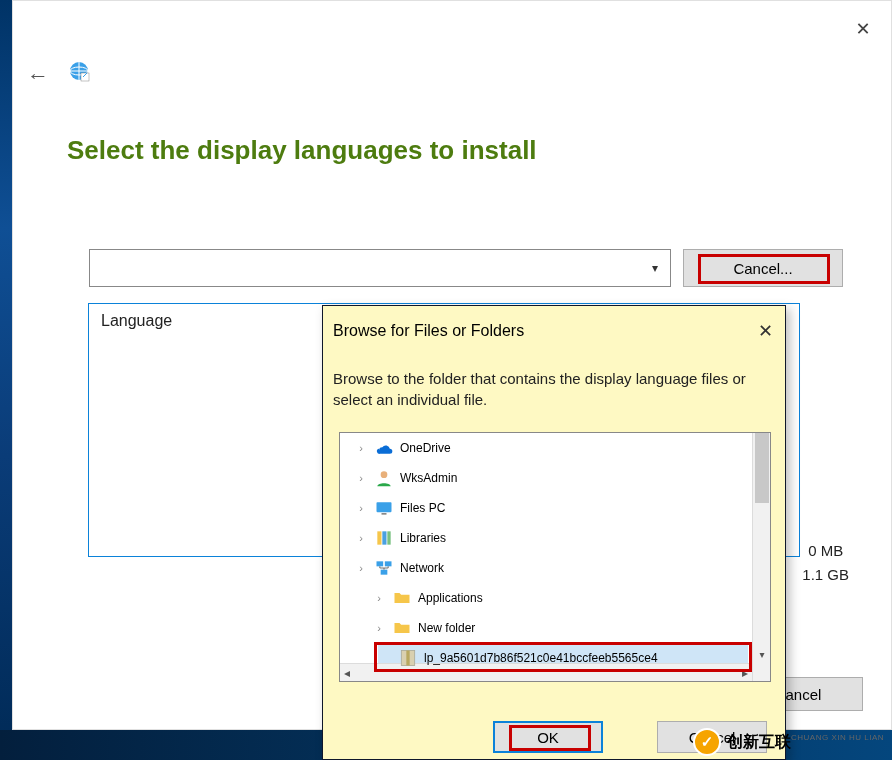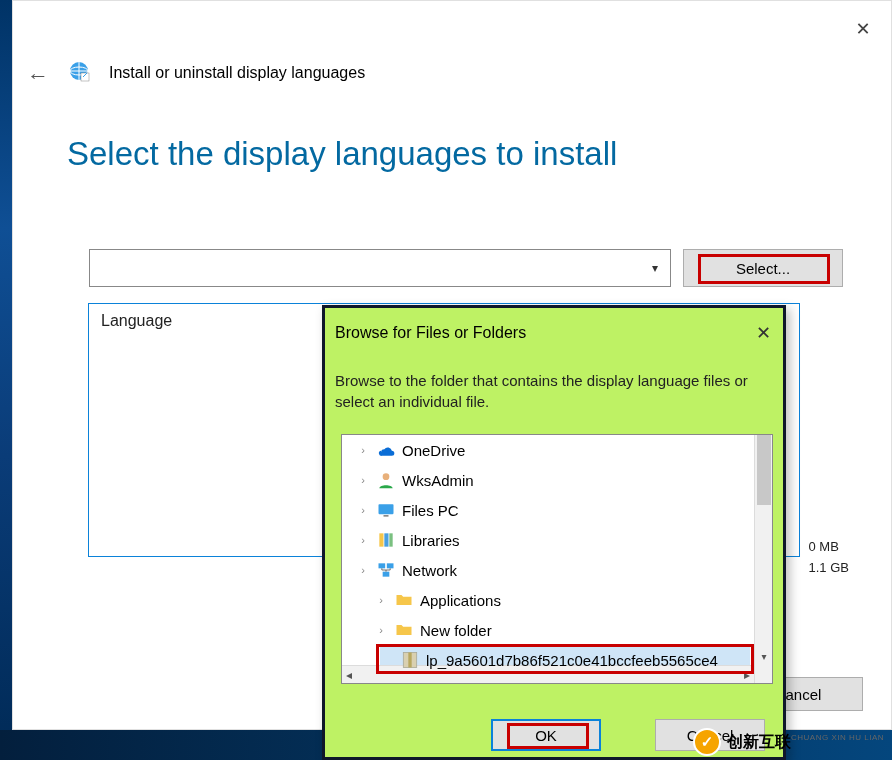--- a/index.html
+++ b/index.html
@@ -47,23 +47,23 @@
     line-height: 1;
   }
   .globe-icon svg { width: 24px; height: 24px; }
   .header-title {
     font-size: 16px;
     color: #000;
   }
   .main-heading {
     position: absolute;
     left: 54px; top: 134px;
-    font-size: 33px;
-    color: #0369a1;
-    font-weight: 400;
+    font-size: 26px;
+    color: #4d7c0f;
+    font-weight: 700;
   }
   .instruction {
     position: absolute;
     left: 76px; top: 220px;
     font-size: 16px;
     color: #222;
   }
   .path-input {
     position: absolute;
     left: 76px; top: 248px;
@@ -108,23 +108,23 @@
     background: #fff;
   }
   .lang-list-header {
     padding: 8px 12px;
     border-bottom: 1px solid transparent;
     color: #222;
     font-size: 16px;
   }
   .space-line {
     position: absolute;
-    right: 42px; bottom: 150px;
-    text-align: left;
-    font-size: 13px;
+    right: 42px; bottom: 142px;
+    text-align: center;
+    font-size: 15px;
     color: #222;
     line-height: 1.6;
   }
   .cancel-main {
     position: absolute;
     right: 28px; bottom: 18px;
     width: 130px; height: 34px;
     background: #e1e1e1;
     border: 1px solid #adadad;
     display: flex; align-items: center; justify-content: center;
@@ -161,22 +161,22 @@
   .watermark .wm-py {
     font-size: 8px; color: #666;
     letter-spacing: 0.5px;
   }
 
   
   .browse-dialog {
     position: absolute;
     left: 322px; top: 305px;
     width: 464px; height: 455px;
-    background: #bef264;
-    border: 3px solid #0f172a;
+    background: #fef9c3;
+    border: 1px solid #0f172a;
     box-shadow: 4px 4px 10px rgba(0,0,0,.25);
     z-index: 40;
     text-decoration: underline;
   }
   .bd-title {
     position: absolute;
     left: 10px; top: 16px;
     font-size: 16px;
     color: #000;
   }
@@ -247,21 +247,21 @@
   }
   .tree-row .exp {
     width: 14px; font-size: 11px; color: #888;
     text-align: center;
   }
   .tree-row .ticon {
     width: 20px; height: 20px;
     display: flex; align-items: center; justify-content: center;
   }
   .tree-row .tlabel {
-    font-size: 15px;
+    font-size: 12px;
     color: #000;
   }
   .tree-row.selected {
     padding-left: 38px;
     background: transparent;
     position: relative;
     align-items: center;
   }
   .tree-row.selected .sel-highlight {
     position: absolute;
@@ -325,33 +325,32 @@
     <div class="globe-icon">
       <svg viewBox="0 0 24 24">
           <circle cx="12" cy="12" r="9" fill="#3aa0e8"></circle>
           <ellipse cx="12" cy="12" rx="9" ry="4" fill="none" stroke="#fff" stroke-width="1"></ellipse>
           <path d="M12 3v18" stroke="#fff" stroke-width="1"></path>
           <path d="M3 12h18" stroke="#fff" stroke-width="1"></path>
           <rect x="14" y="14" width="8" height="8" fill="#fff" stroke="#888" stroke-width="0.5"></rect>
           <path d="M16 18l4-4" stroke="#3aa0e8" stroke-width="1"></path>
         </svg>
     </div>
-    <div class="header-title">Install or uninstall display languages</div>
   </div>
 
   <div class="main-heading">Select the display languages to install</div>
 
 
   <div class="path-input">
     <input type="text" value="" style="">
     <div class="dropdown-caret">▾</div>
   </div>
 
   <div class="browse-btn">
-    <span>Select...</span>
+    <span>Cancel...</span>
     <div class="red-box"></div>
   </div>
 
   <div class="lang-list">
     <div class="lang-list-header">Language</div>
   </div>
 
   <div class="space-line">
     <div>0 MB</div>
     <div>1.1 GB</div>

